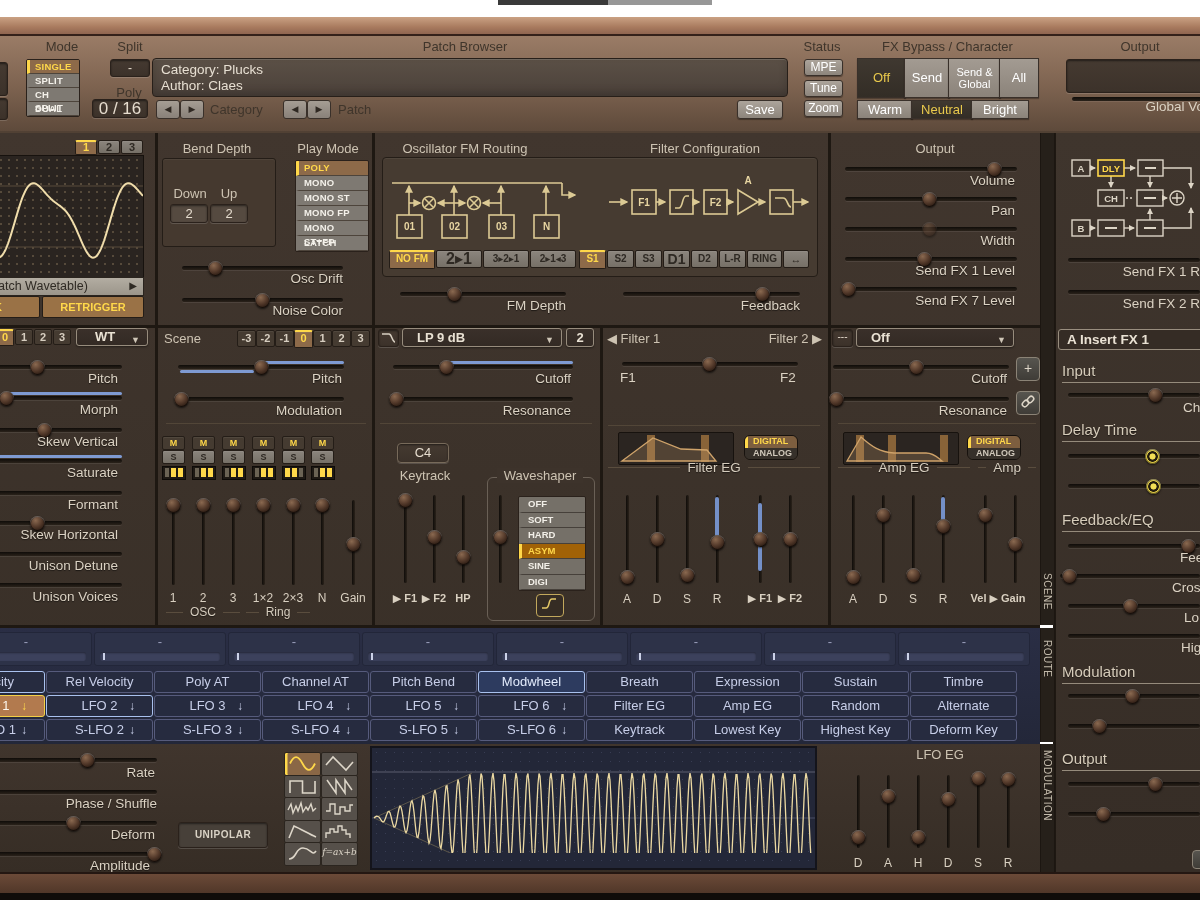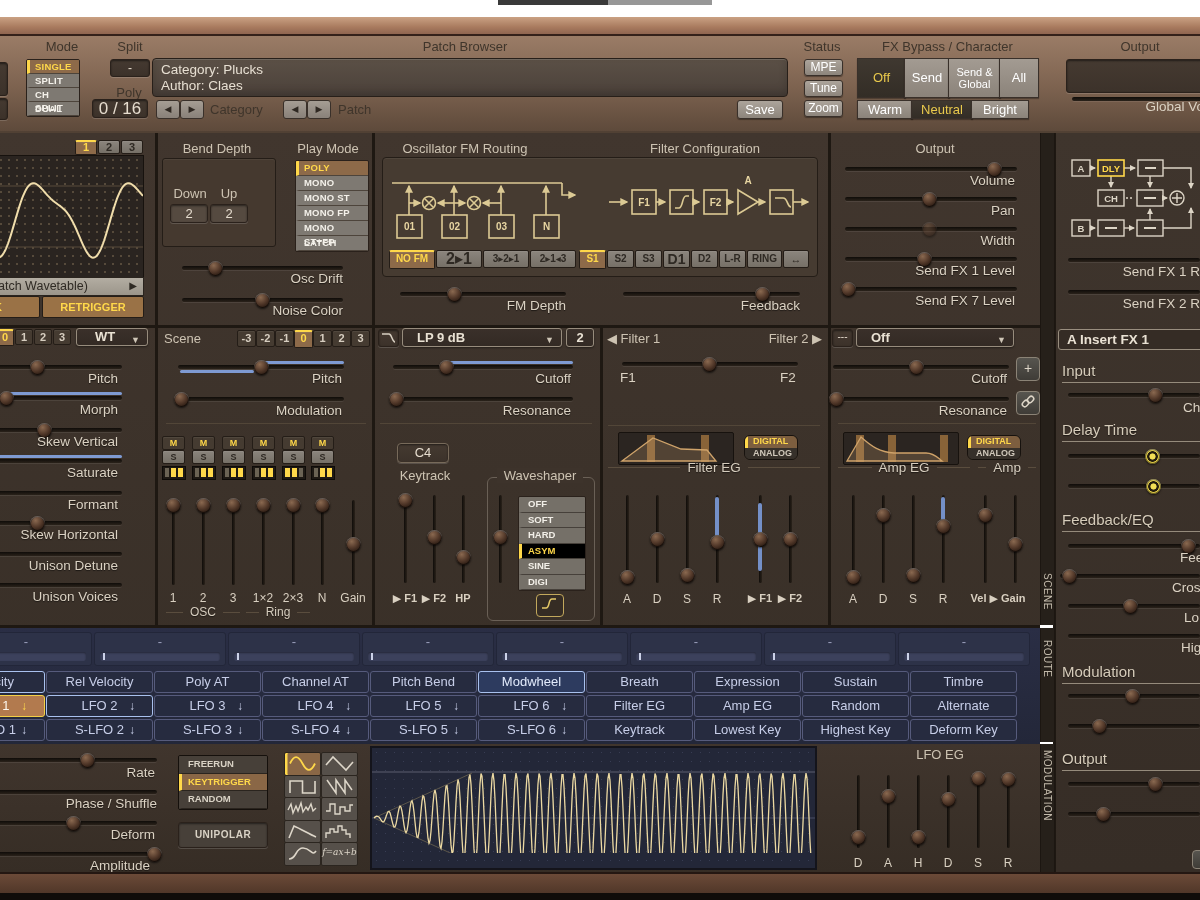--- a/index.html
+++ b/index.html
@@ -70,21 +70,21 @@
     box-shadow:0 1px 2px rgba(0,0,0,.65),inset 0 1px 1px rgba(255,255,255,.3),inset 0 0 0 1px rgba(0,0,0,.55)}
   .vmodv{position:absolute;left:50%;width:4px;margin-left:-2px;background:#7490c8;border-radius:2px}
   .linelabel{position:absolute;display:flex;align-items:center;color:#d6cdbe;font-size:13.5px;gap:7px;
     text-shadow:0 1px 1px rgba(0,0,0,.5)}
   .linelabel::before,.linelabel::after{content:"";flex:1;border-top:1px solid #5a4d3e;height:0}
   
   .oscdisp{position:absolute;background:#2a2420;border:1px solid #17120e;
     background-image:radial-gradient(circle,#564a3b 1px,transparent 1.3px);background-size:8px 8px;overflow:hidden}
   .wsitem{height:14.5px;line-height:14.5px;font-size:9.5px;font-weight:bold;background:#757068;color:#f2efe8;
     padding-left:6px;border-bottom:1px solid #46403a;border-left:3px solid transparent}
-  .wsitem.sel{background:#000000;color:#ffd84a;border-left:3px solid #ffd84a}
+  .wsitem.sel{background:#a16207;color:#ffd84a;border-left:3px solid #ffd84a}
   .daswitch{position:absolute;border:1px solid #17120e;border-radius:6px;overflow:hidden}
   .dasw{height:11.5px;line-height:11.5px;font-size:9px;font-weight:bold;padding-left:5px;
     background:#36302a;color:#cfc7ba;border-left:3px solid transparent}
   .dasw.sel{background:#7d5e3f;color:#ffd84a;border-left:3px solid #ffd84a}
   .egdisp{position:absolute;background:#2b2521;border:1px solid #17120e;border-radius:2px}
   
   .modbg{position:absolute;left:0;top:628px;width:1040px;height:116px;background:linear-gradient(#2a2e45,#232739)}
   .vcell{position:absolute;background:#2d3248;border:1px solid #222639;border-radius:3px;height:32px}
   .vdash{position:absolute;width:100%;text-align:center;top:1px;color:#9ba1bd;font-size:13px}
   .vbar{position:absolute;left:5px;right:5px;top:19px;height:9px;background:#3c415c;border-radius:2px;
@@ -893,25 +893,20 @@
       <div class="htrack"></div>
       <div class="hknob" style="left:116px"></div>
     </div>
   <div class="slbl" style="left:-50px;top:827px;width:205px">Deform</div>
   <div class="hsl" style="left:-50px;top:847px;width:207px">
       <div class="htrack"></div>
       <div class="hknob" style="left:197px"></div>
     </div>
   <div class="slbl" style="left:-50px;top:858px;width:200px">Amplitude</div>
 
-  <div class="modelist" style="left:178px;top:755px;width:88px;border-color:#15100c">
-    <div class="trigitem">FREERUN</div>
-    <div class="trigitem sel">KEYTRIGGER</div>
-    <div class="trigitem">RANDOM</div>
-  </div>
   <div class="dbox" style="left:178px;top:822px;width:88px;height:24px;line-height:24px;font-size:10px;font-weight:bold;letter-spacing:.5px;background:#474039;color:#d9d2c5">UNIPOLAR</div>
 
   <div class="shapecell sel" style="left:284px;top:752px"><svg width="35" height="21">
         <path d="M5,10.5 C9,2 13,2 17.5,10.5 S26,19 30,10.5" fill="none" stroke="#ffd84a" stroke-width="1.8"></path>
       </svg></div>
   <div class="shapecell" style="left:321px;top:752px"><svg width="35" height="21">
         <path d="M4,12 L11,4 L24,17 L31,9" fill="none" stroke="#ddd6c9" stroke-width="1.6"></path>
       </svg></div>
   <div class="shapecell" style="left:284px;top:774.5px"><svg width="35" height="21">
         <path d="M5,17 L5,5 L17.5,5 L17.5,17 L30,17 L30,5" fill="none" stroke="#ddd6c9" stroke-width="1.6"></path>

